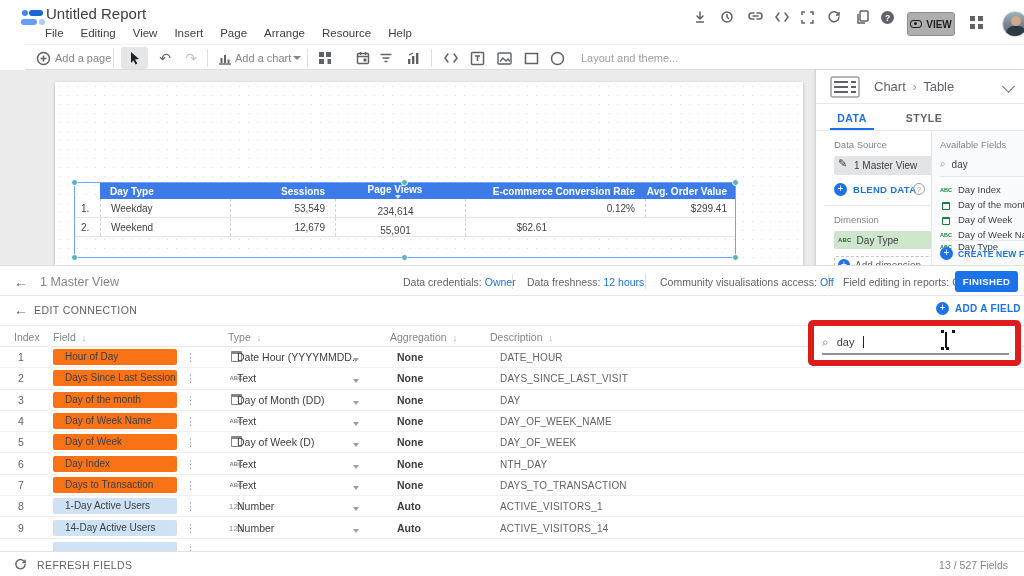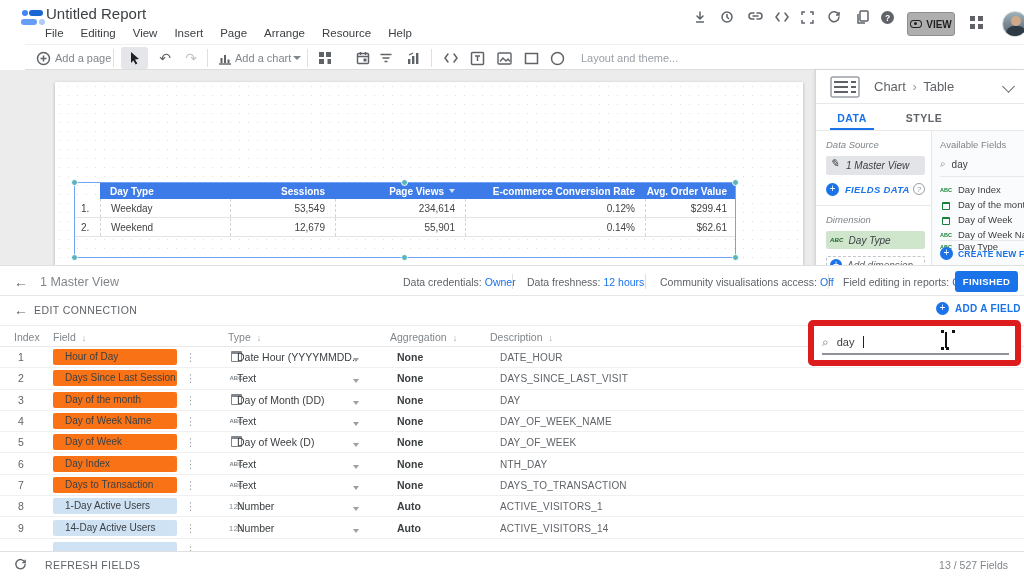--- a/index.html
+++ b/index.html
@@ -44,42 +44,42 @@
   .page { position:absolute; left:55px; top:12px; width:748px; height:183px; background:#fff; box-shadow:0 1px 3px rgba(0,0,0,.25);
           background-image:radial-gradient(#dedede 0.8px, transparent 0.9px); background-size:9px 9px; }
   .ctable { position:absolute; left:20px; top:101px; width:660px; height:74px; outline:1px solid rgba(66,133,244,.75); background:transparent; }
   .crow { display:flex; width:660px; }
   .chead { height:16px; }
   .cdata { height:19px; background:#fff; border-bottom:1px solid #e4e4e4; }
   .ccell { font-size:10px; display:flex; align-items:center; }
   .c0 { width:25px; justify-content:flex-start; padding-left:6px; color:#5f6368; }
   .c1 { width:130px; padding-left:10px; }
   .c2 { width:105px; justify-content:flex-end; padding-right:10px; }
-  .c3 { width:130px; justify-content:flex-end; padding-right:10px; }
+  .c3 { width:130px; justify-content:flex-end; padding-right:10px;flex-direction:column; }
   .c4 { width:180px; justify-content:flex-end; padding-right:10px; }
   .c5 { width:90px; justify-content:flex-end; padding-right:8px; }
   .chead .hc { background:#3d7be8; color:#fff; font-weight:bold; font-size:10px; }
   .chead .c0 { background:transparent; }
   .cdata .ccell { color:#424242; border-left:1px dashed #d4d4d4; }
   .cdata .c0 { border-left:none; }
   .sort-tri { display:inline-block; width:0; height:0; border-left:3.5px solid transparent; border-right:3.5px solid transparent; border-top:4px solid #d7e3fb; margin-left:5px; }
   .handle { position:absolute; width:7px; height:7px; border-radius:50%; background:#5bb3bc; border:1px solid #fff; }
 
   
   .panel { position:absolute; left:815px; top:70px; width:209px; height:196px; background:#fff; border-left:1px solid #d5d8db; box-shadow:-1px 0 3px rgba(0,0,0,.08); }
   .panel-head { position:absolute; left:0; top:0; width:209px; height:34px; border-bottom:1px solid #e8e8e8; }
   .ptable-icon { position:absolute; left:14px; top:6px; }
   .pbreadcrumb { position:absolute; left:58px; top:9px; font-size:13px; color:#5f6368; }
   .pbreadcrumb b { font-weight:normal; color:#5f6368; }
   .pchevron { position:absolute; right:12px; top:12px; width:9px; height:9px; border-right:1.6px solid #5f6368; border-bottom:1.6px solid #5f6368; transform:rotate(45deg); }
   .ptabs { position:absolute; left:0; top:34px; width:209px; height:27px; border-bottom:1px solid #e8e8e8; display:flex; }
   .ptab { width:72px; text-align:center; font-size:10.5px; font-weight:bold; letter-spacing:.5px; padding-top:8px; color:#5f6368; position:relative; }
   .ptab.active { color:#1a73e8; }
   .ptab.active::after { content:""; position:absolute; left:14px; right:14px; bottom:0; height:2.5px; background:#1a73e8; }
-  .pleft { position:absolute; left:0; top:61px; width:115px; bottom:0; padding:8px 6px 0 10px;font-style:italic; }
+  .pleft { position:absolute; left:0; top:61px; width:115px; bottom:0; padding:8px 6px 0 18px; }
   .plabel { font-size:9.5px; color:#80868b; margin-bottom:6px; }
   .src-chip { width:99px; height:19px; background:#e2e4e7; border-radius:2px; font-size:10px; color:#3c4043; display:flex; align-items:center; gap:6px; padding-left:5px; margin-bottom:8px; }
   .pencil { width:9px; height:9px; position:relative; }
   .pencil::before { content:"✎"; font-size:11px; color:#3c4043; position:absolute; left:-1px; top:-4px; }
   .blend { display:flex; align-items:center; gap:6px; margin-bottom:9px; position:relative; }
   .bluedot { width:13px; height:13px; border-radius:50%; background:#1a73e8; color:#fff; font-size:10px; line-height:12px; text-align:center; flex:0 0 13px; }
   .blend-label { font-size:9.5px; font-weight:bold; color:#1a73e8; letter-spacing:.3px; }
   .qmark { position:absolute; right:0; top:0; width:12px; height:12px; border:1px solid #9aa0a6; border-radius:50%; color:#9aa0a6; font-size:8px; text-align:center; line-height:11px; }
   .pdivider { height:1px; background:#e8e8e8; margin:2px 0 8px -10px; width:115px; }
   .dim-chip { width:99px; height:18px; background:#cfe6cc; border-radius:2px; display:flex; align-items:center; gap:5px; padding-left:4px; font-size:10px; color:#3c4043; margin-bottom:7px; }
@@ -141,21 +141,21 @@
   .redbox .qtext { font-size:11px; color:#3c4043; }
   .tcaret { display:inline-block; width:1px; height:12px; background:#202124; margin-left:1px; }
   .redbox .underline { position:absolute; left:8px; right:6px; bottom:5px; height:1.6px; background:#8f9399; }
   .ibeam { position:absolute; left:126px; top:4px; width:11px; height:20px; }
   .ibeam::before { content:""; position:absolute; left:5px; top:2px; width:1.8px; height:16px; background:#111; }
   .ibeam::after { content:""; position:absolute; left:1px; top:0; width:8px; height:3px; border-left:3px solid #111; border-right:3px solid #111; }
   .ibeam .bot { position:absolute; left:1px; bottom:0; width:8px; height:3px; border-left:3px solid #111; border-right:3px solid #111; }
 
   
   .footer { position:absolute; left:0; top:551px; width:1024px; height:25px; background:#fff; border-top:1px solid #e0e0e0; }
-  .refresh { position:absolute; left:14px; top:6px; display:flex; align-items:center; gap:18px; }
+  .refresh { position:absolute; left:14px; top:6px; display:flex; align-items:center; gap:10px; }
   .refresh .lbl { font-size:10.5px; color:#5f6368; letter-spacing:.4px; }
   .fcount { position:absolute; right:16px; top:7px; font-size:10.5px; color:#80868b; }
 
   svg.sic { stroke:#5f6368; fill:none; stroke-width:1.5; }
 </style>
 </head>
 <body>
 
 <div id="app">
 
@@ -359,21 +359,20 @@
           <div class="ccell c2">53,549</div>
           <div class="ccell c3">234,614</div>
           <div class="ccell c4">0.12%</div>
           <div class="ccell c5">$299.41</div>
         </div>
         <div class="crow cdata">
           <div class="ccell c0">2.</div>
           <div class="ccell c1">Weekend</div>
           <div class="ccell c2">12,679</div>
           <div class="ccell c3">55,901</div>
-          <div class="ccell c4">0.14%</div>
           <div class="ccell c5">$62.61</div>
         </div>
         <div class="handle" style="left:-4px;top:-4px"></div>
         <div class="handle" style="left:326px;top:-4px"></div>
         <div class="handle" style="right:-4px;top:-4px"></div>
         <div class="handle" style="left:-4px;bottom:-4px"></div>
         <div class="handle" style="left:326px;bottom:-4px"></div>
         <div class="handle" style="right:-4px;bottom:-4px"></div>
       </div>
     </div>
@@ -400,21 +399,21 @@
     </div>
 
     <div class="pleft">
       <div class="plabel">Data Source</div>
       <div class="src-chip">
         <span class="pencil"></span>
         <span>1 Master View</span>
       </div>
       <div class="blend">
         <span class="bluedot">+</span>
-        <span class="blend-label">FIELDS DATA</span>
+        <span class="blend-label">BLEND DATA</span>
         <span class="qmark">?</span>
       </div>
       <div class="pdivider"></div>
       <div class="plabel">Dimension</div>
       <div class="dim-chip">
         <span class="abc-badge">ABC</span>
         <span>Day Type</span>
       </div>
       <div class="add-dim">
         <span class="bluedot" style="width:12px;height:12px;flex:0 0 12px;line-height:11px">+</span>

